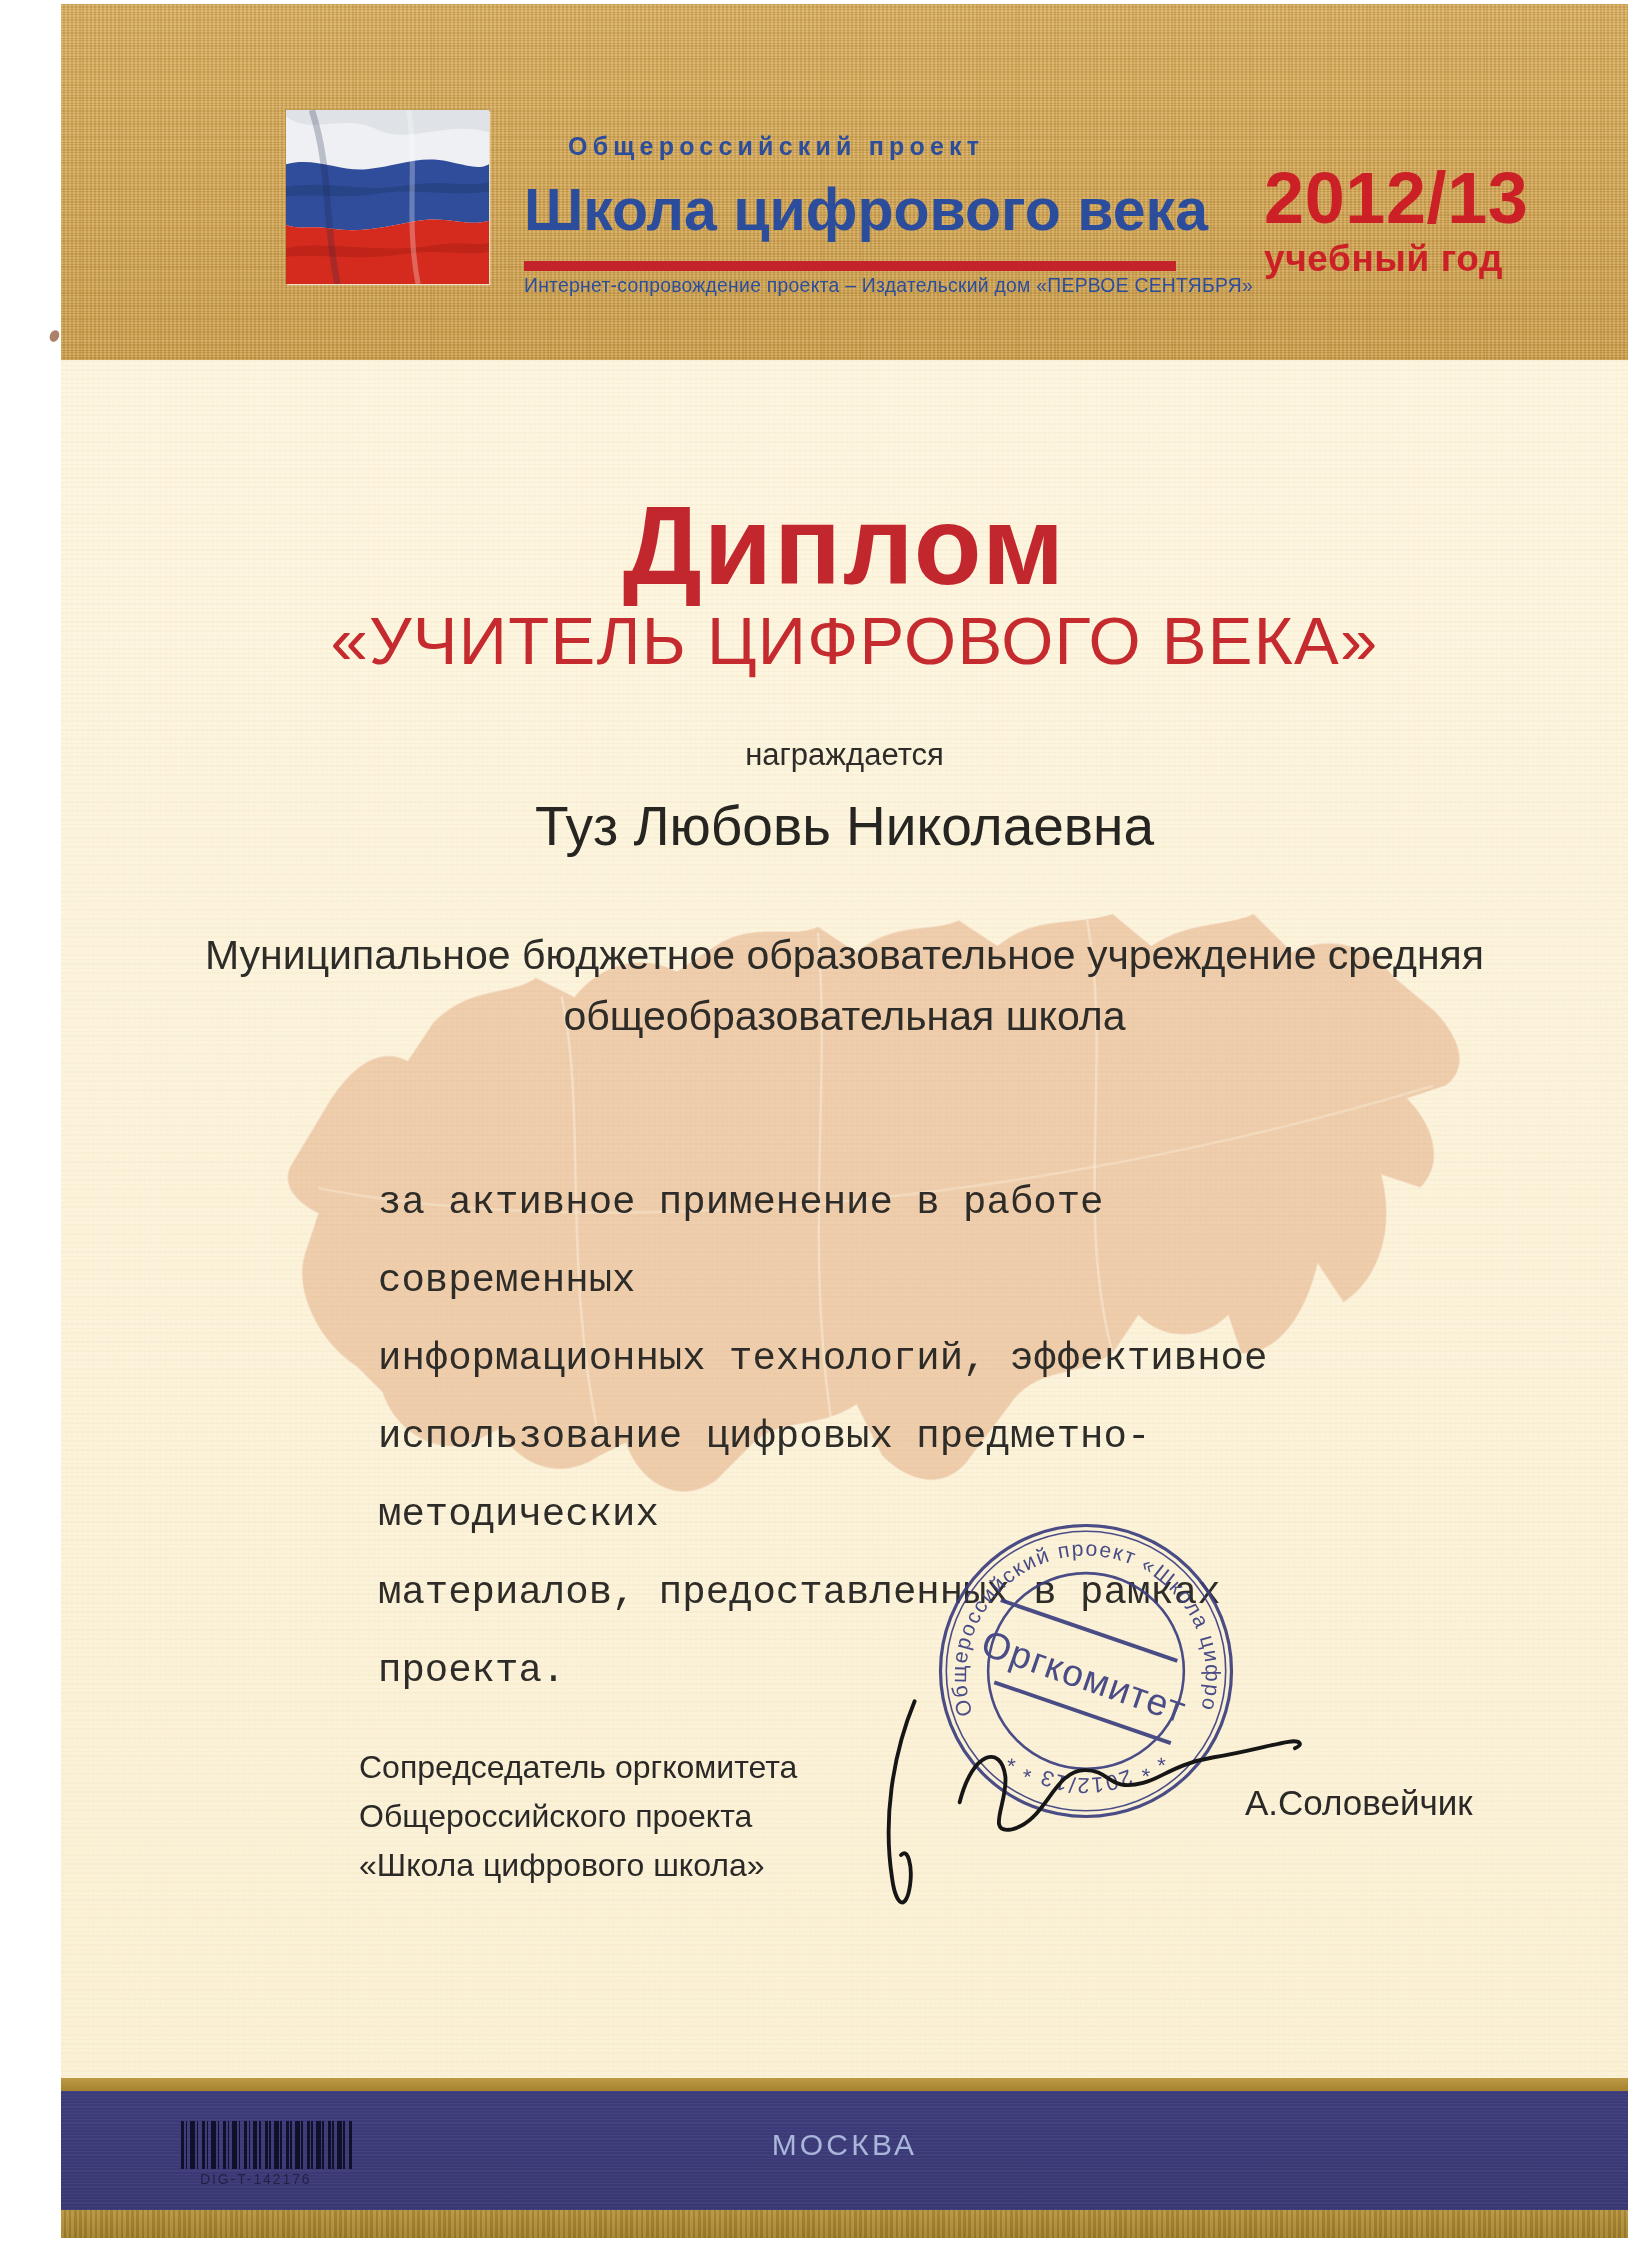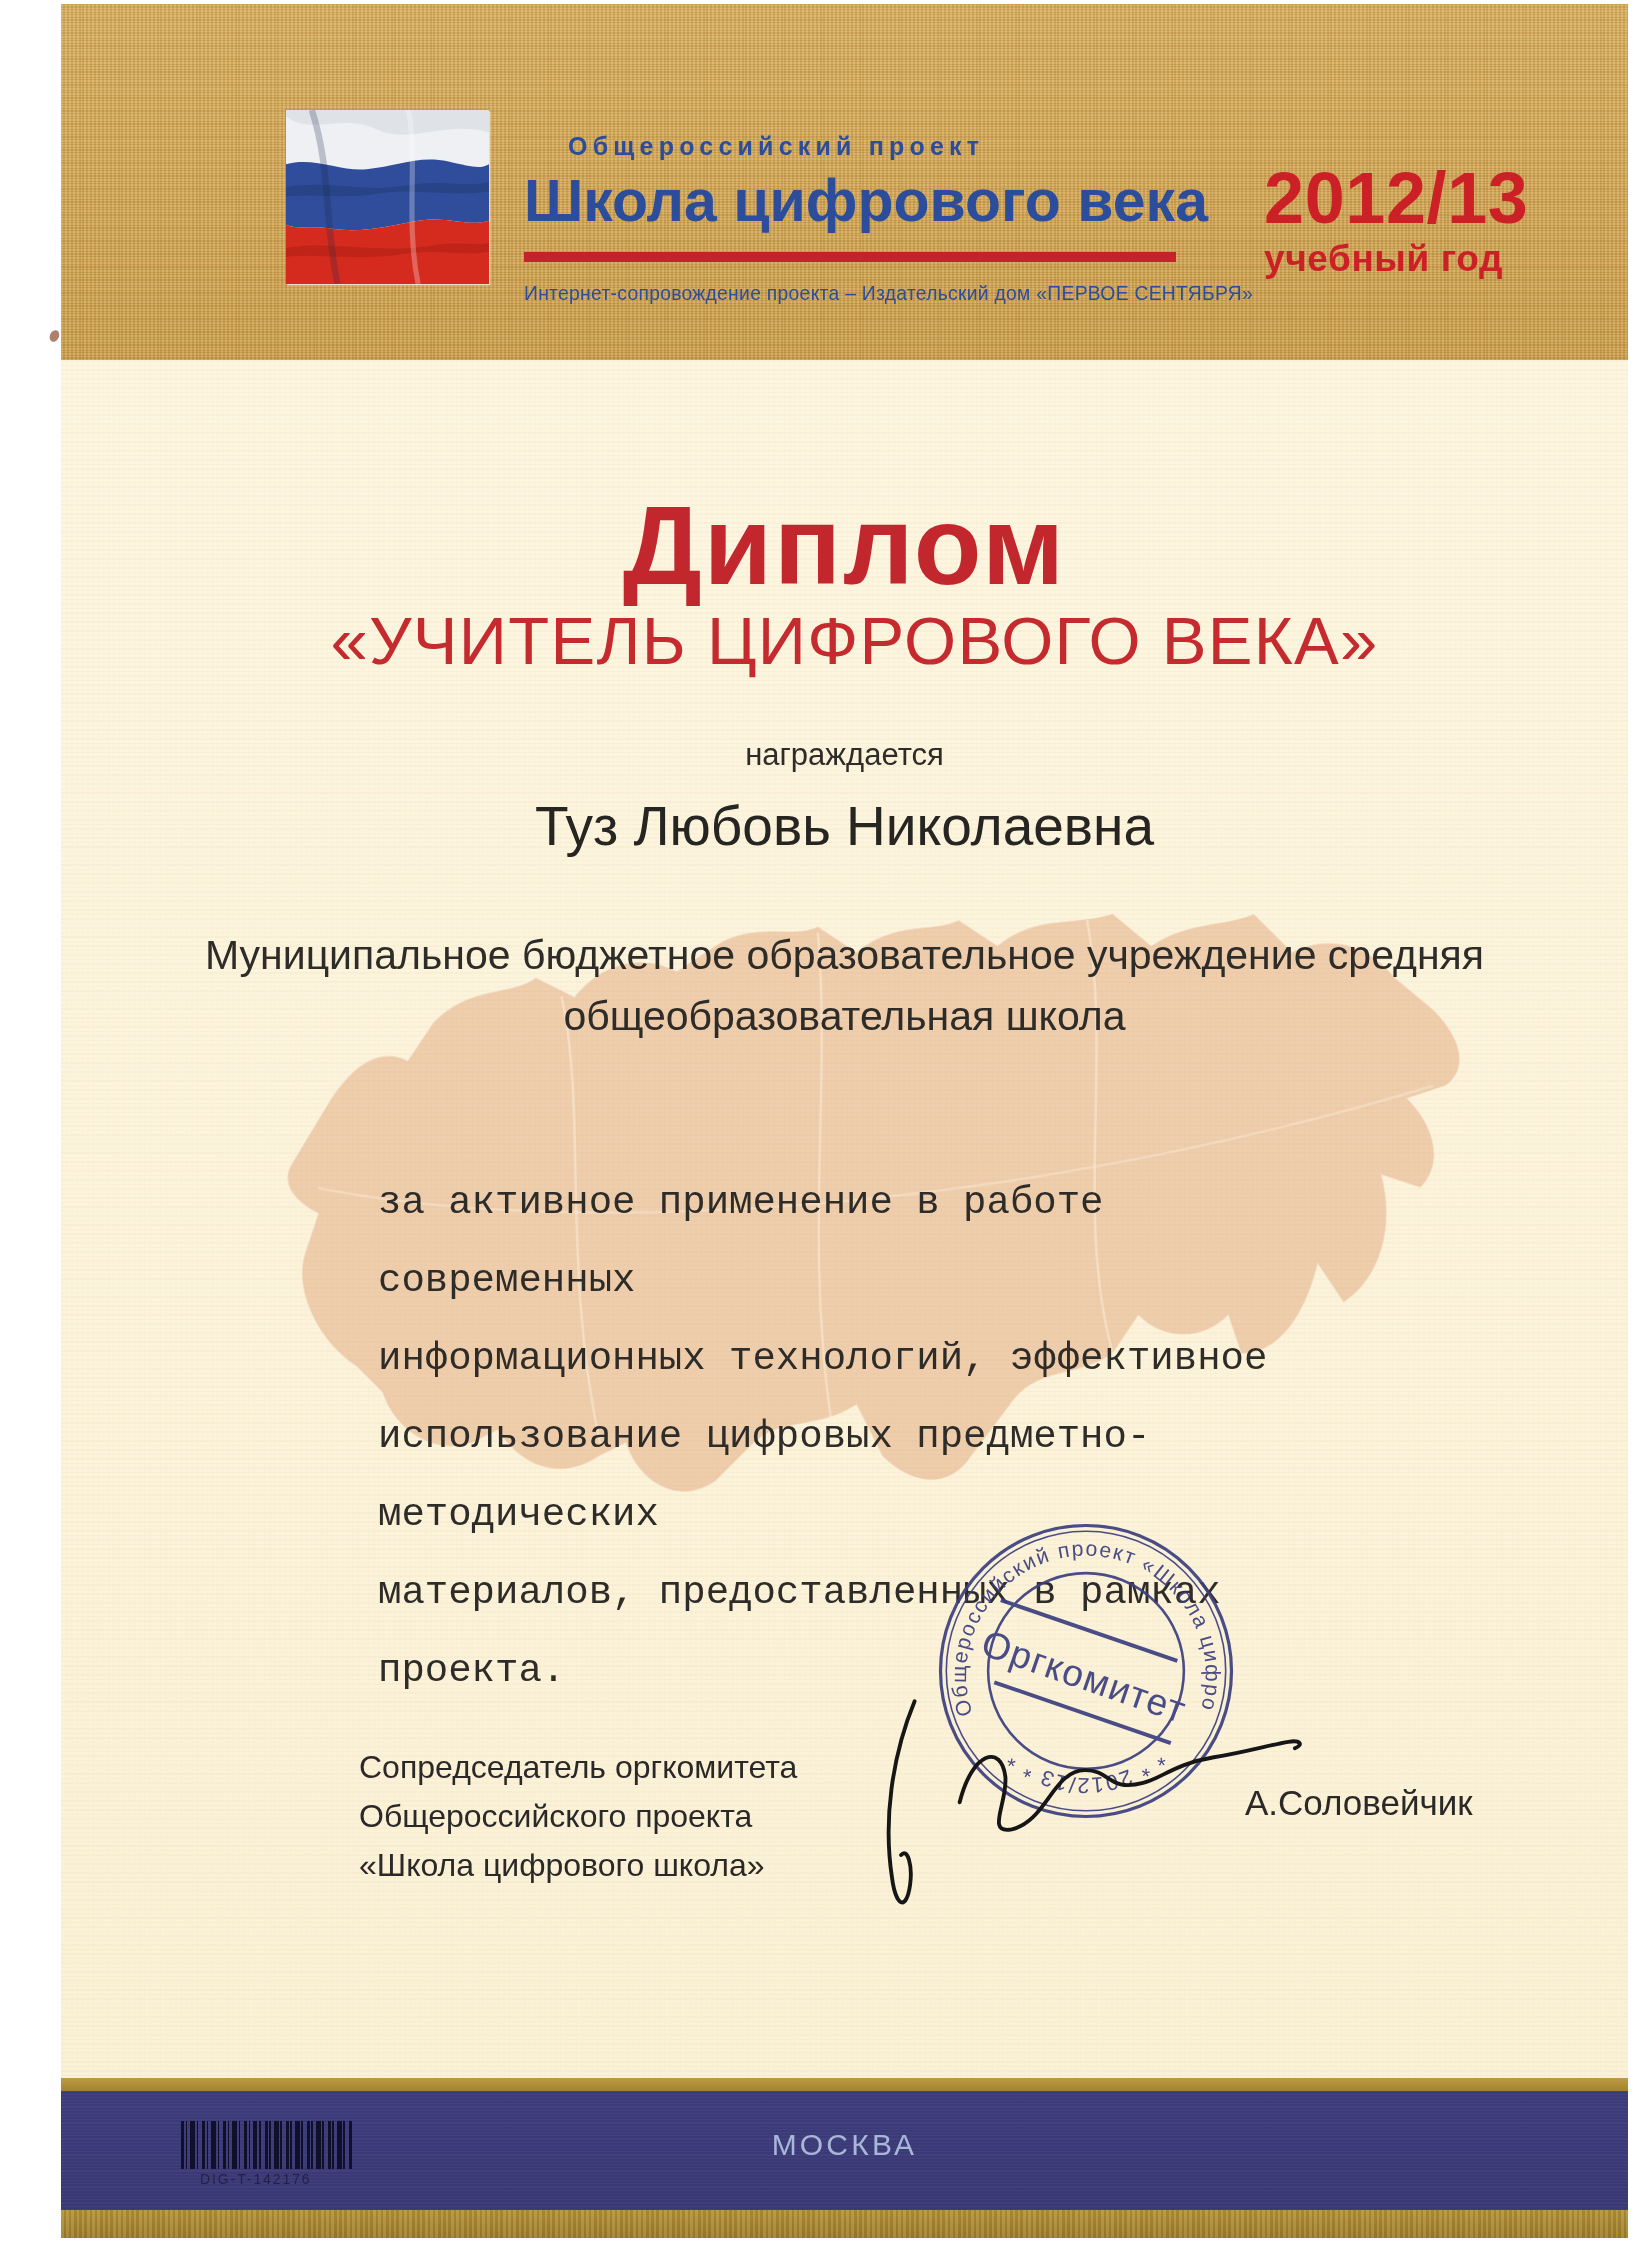--- a/index.html
+++ b/index.html
@@ -25,25 +25,25 @@
   }
   .flag{
     position:absolute;left:225px;top:106px;width:203px;height:174px;
     box-shadow:1.3px 1.3px 0 rgba(255,255,255,.65), -0.6px -0.6px 0 rgba(120,85,25,.35);
   }
   .header-text{position:absolute;left:463px;top:128px;}
   .project-label{
     color:#2c4d9c;font-size:25px;font-weight:bold;letter-spacing:5.2px;padding-left:44px;
   }
   .project-title{
-    color:#2c4d9c;font-size:59px;font-weight:bold;margin-top:6px;letter-spacing:0px;
+    color:#2c4d9c;font-size:59px;font-weight:bold;margin-top:15px;letter-spacing:0px;
   }
   .red-rule{width:652px;height:9.7px;background:#c5232b;margin-top:17px;}
   .project-subtitle{
-    color:#2c4d9c;font-size:19.3px;margin-top:21px;letter-spacing:0.3px;
+    color:#2c4d9c;font-size:19.3px;margin-top:4px;letter-spacing:0.3px;
   }
   .year-block{position:absolute;left:1203px;top:158px;color:#cc2027;}
   .year{font-size:72px;font-weight:bold;letter-spacing:0.6px;line-height:1;}
   .year-caption{font-size:37px;font-weight:bold;letter-spacing:0.6px;margin-top:3.9px;}
   
   .map-watermark{position:absolute;left:180px;top:852px;width:1282px;height:715px;opacity:.42;}
   
   .center-line{position:absolute;left:0;width:100%;text-align:center;}
   .title{top:478px;color:#c1272d;font-size:111px;font-weight:bold;letter-spacing:1.9px;}
   .award-name{top:598px;color:#c52a2e;font-size:67px;font-weight:400;letter-spacing:1.3px;padding-left:10px;}

